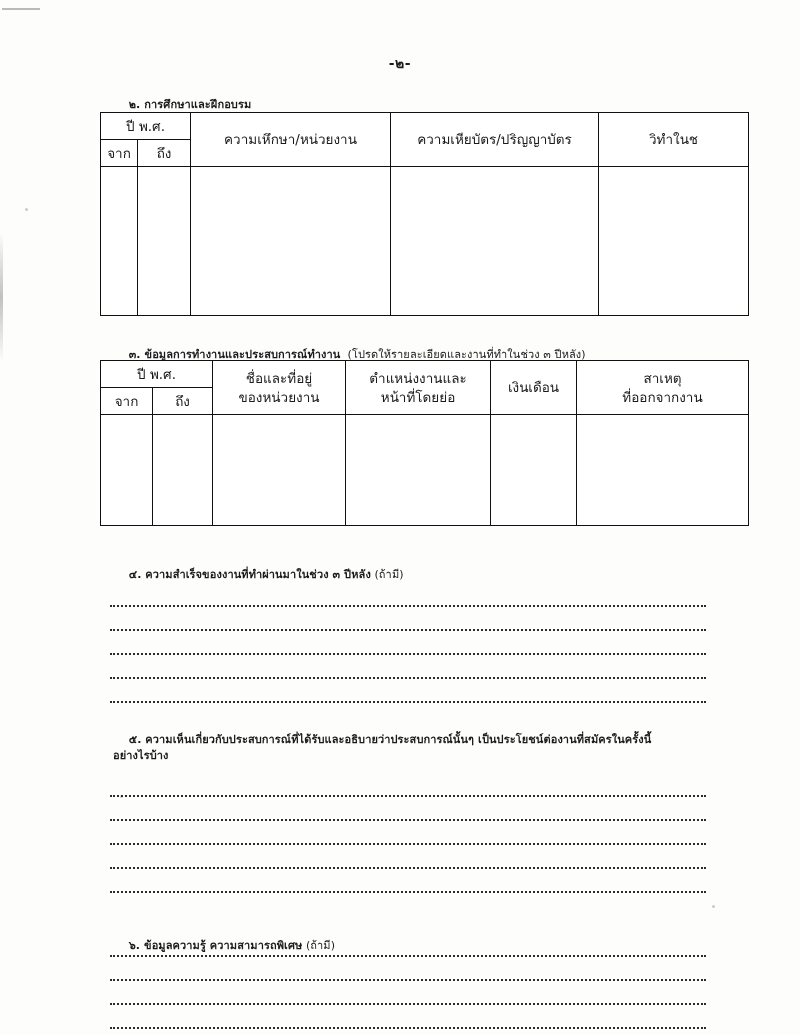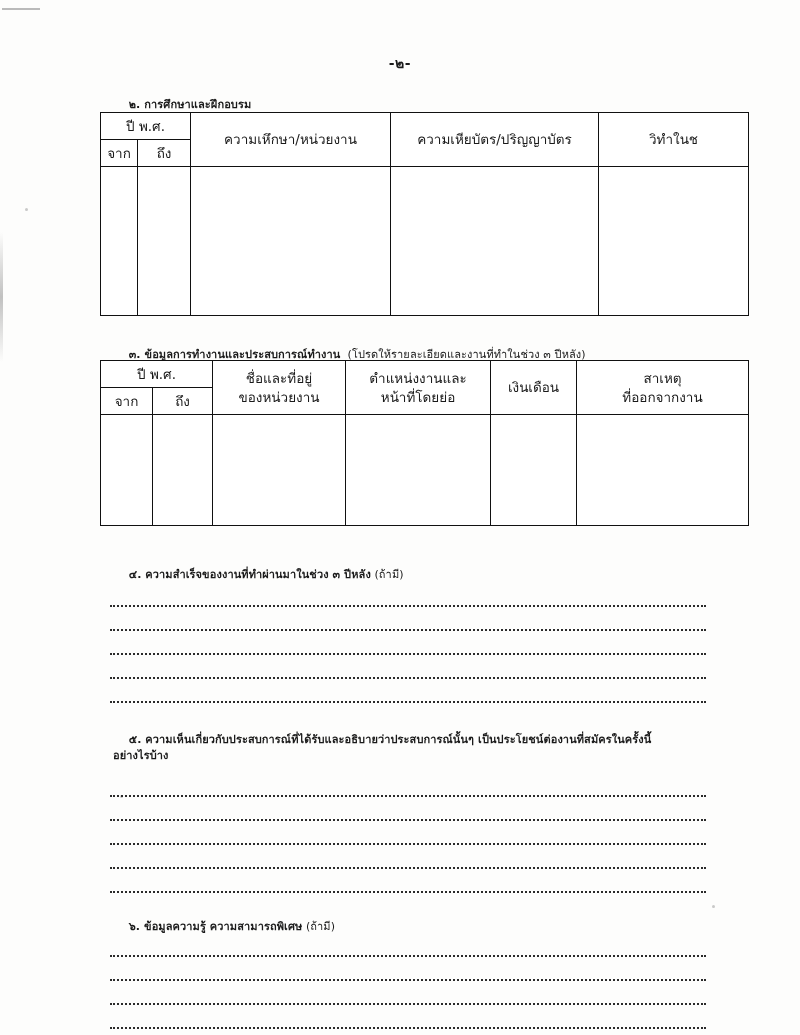--- a/index.html
+++ b/index.html
@@ -217,21 +217,21 @@
   </div>
 
   <div class="dotline-group" style="left:110px; top:773px; width:596px;">
     <div class="dotline"></div>
     <div class="dotline"></div>
     <div class="dotline"></div>
     <div class="dotline"></div>
     <div class="dotline"></div>
   </div>
 
-  <div class="section-heading" style="left:113px; top:902px;">
+  <div class="section-heading" style="left:113px; top:921px;">
     <span>๖. ข้อมูลความรู้ ความสามารถพิเศษ</span><span class="normal"> (ถ้ามี)</span>
   </div>
 
   <div class="dotline-group" style="left:110px; top:933px; width:596px;">
     <div class="dotline"></div>
     <div class="dotline"></div>
     <div class="dotline"></div>
     <div class="dotline"></div>
     <div class="dotline short"></div>
   </div>

